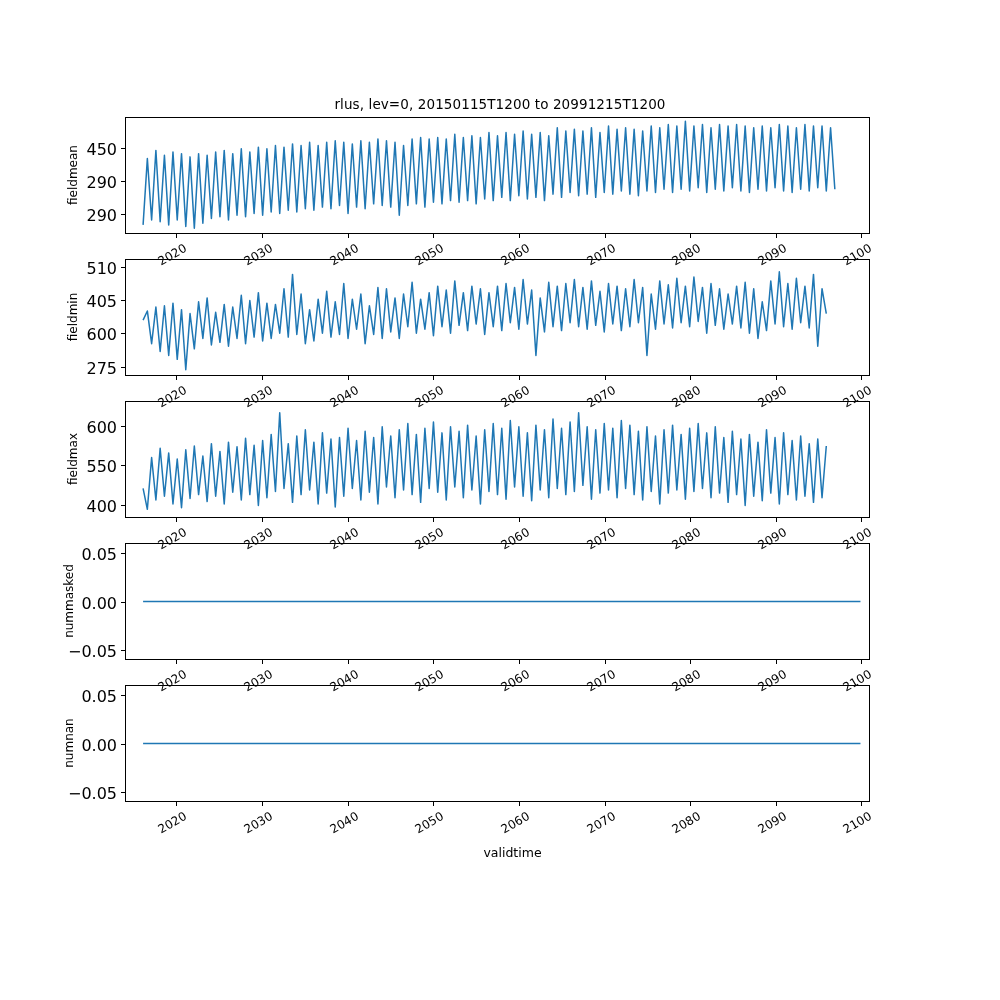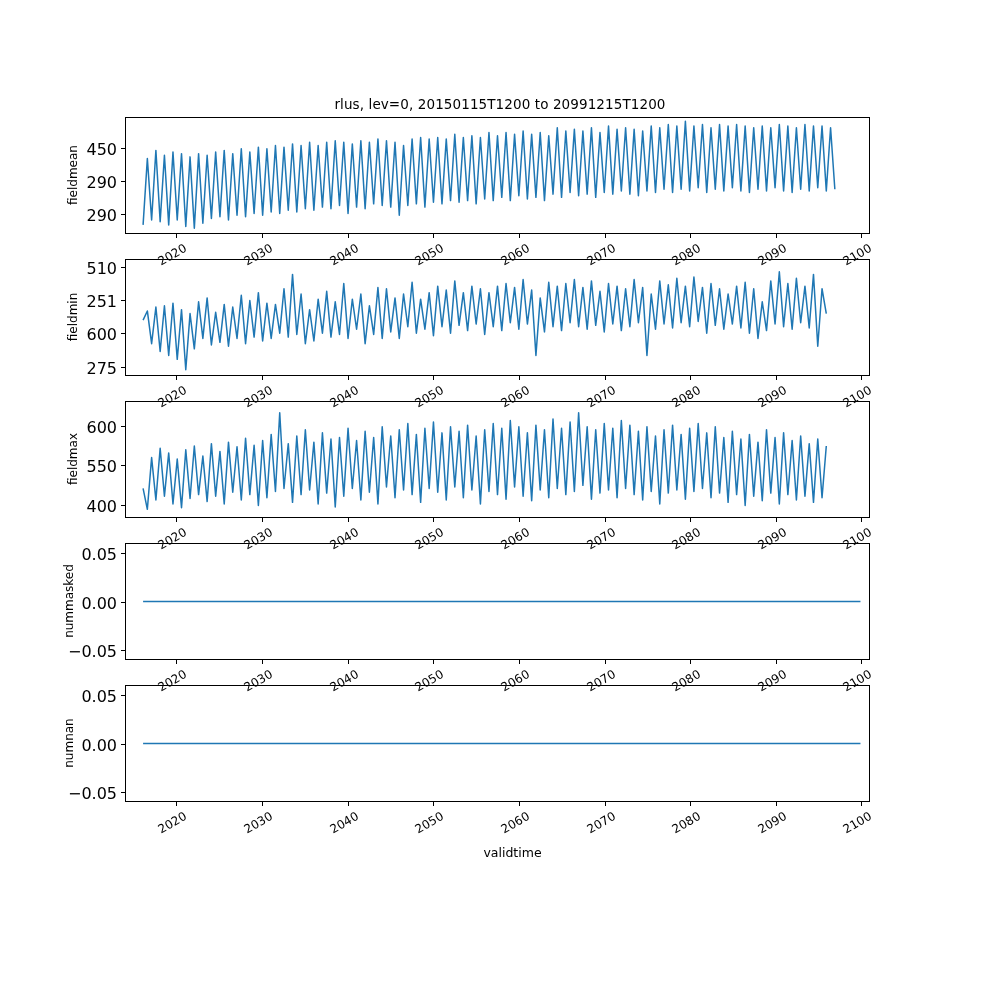--- a/index.html
+++ b/index.html
@@ -168,21 +168,21 @@
     <div class="xtick" style="left: 596.172px; width: 100px; top: 241px;">2080</div>
     <div class="xtickmark" style="left: 775.805px; top: 234px;"></div>
     <div class="xtick" style="left: 681.805px; width: 100px; top: 241px;">2090</div>
     <div class="xtickmark" style="left: 861.437px; top: 234px;"></div>
     <div class="xtick" style="left: 767.437px; width: 100px; top: 241px;">2100</div>
     <div class="ytickmark" style="left: 121px; top: 366.693px;"></div>
     <div class="ytick" style="left: 19px; width: 98px; top: 358.693px;">275</div>
     <div class="ytickmark" style="left: 121px; top: 333.455px;"></div>
     <div class="ytick" style="left: 19px; width: 98px; top: 325.455px;">600</div>
     <div class="ytickmark" style="left: 121px; top: 300.216px;"></div>
-    <div class="ytick" style="left: 19px; width: 98px; top: 292.216px;">251</div>
+    <div class="ytick" style="left: 19px; width: 98px; top: 292.216px;">405</div>
     <div class="ytickmark" style="left: 121px; top: 266.977px;"></div>
     <div class="ytick" style="left: 19px; width: 98px; top: 258.977px;">510</div>
     <div class="xtickmark" style="left: 176.379px; top: 376px;"></div>
     <div class="xtick" style="left: 82.3793px; width: 100px; top: 383px;">2020</div>
     <div class="xtickmark" style="left: 262.011px; top: 376px;"></div>
     <div class="xtick" style="left: 168.011px; width: 100px; top: 383px;">2030</div>
     <div class="xtickmark" style="left: 347.644px; top: 376px;"></div>
     <div class="xtick" style="left: 253.644px; width: 100px; top: 383px;">2040</div>
     <div class="xtickmark" style="left: 433.276px; top: 376px;"></div>
     <div class="xtick" style="left: 339.276px; width: 100px; top: 383px;">2050</div>

